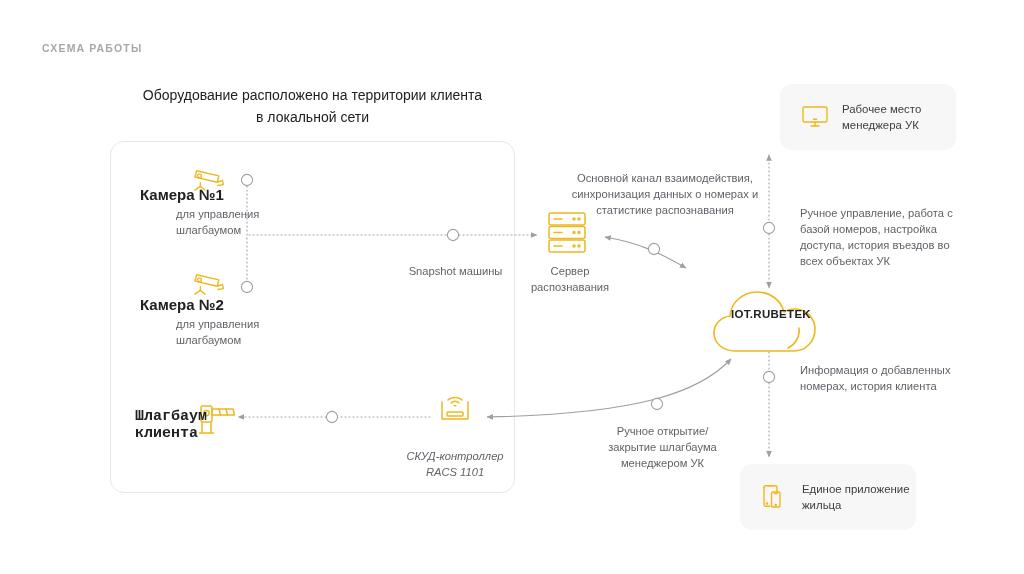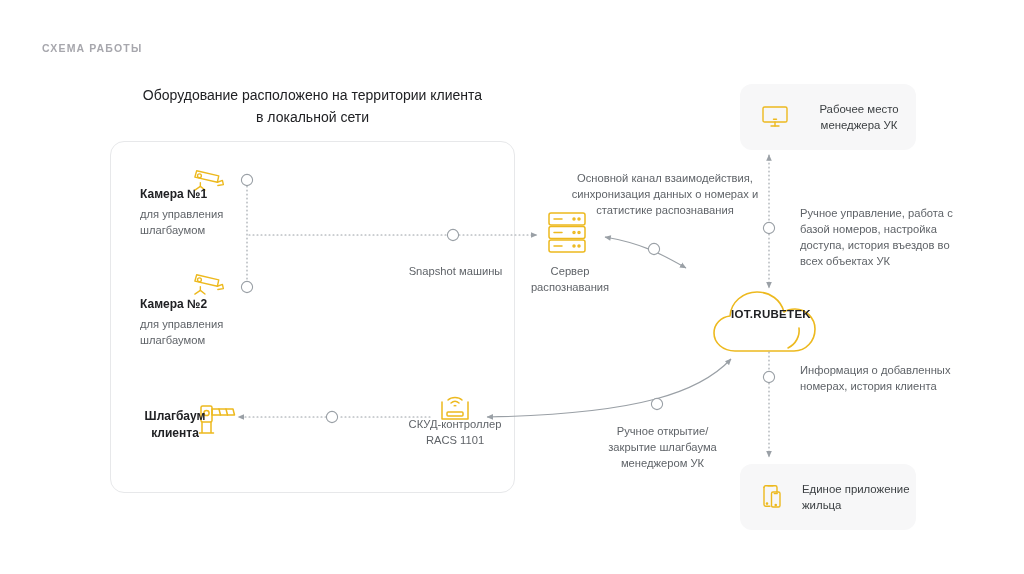--- a/index.html
+++ b/index.html
@@ -57,29 +57,30 @@
 
   
   .cap {
     font-size: 11.2px;
     line-height: 16px;
     color: #5f6368;
     text-align: center;
   }
   .cap-left { text-align: left; }
   .cap-strong {
-    font-size: 12px;
+    font-size: 15px;
     font-weight: 700;
     color: #202124;
     line-height: 17px;
   }
   .cap-sub {
     font-size: 11.2px;
     line-height: 16px;
     color: #5f6368;
+    margin-left: 36px;
   }
 
   
   .card {
     background: #f7f7f8;
     border-radius: 12px;
     display: flex;
     align-items: center;
     box-sizing: border-box;
   }
@@ -87,21 +88,21 @@
     flex: 0 0 auto;
     margin: 0 14px 0 22px;
     display: block;
   }
   .card .card-text {
     font-size: 11.4px;
     line-height: 16px;
     color: #3c4043;
   }
   #card-manager {
-    left: 740px; top: 84px; width: 176px; height: 66px; text-align: center;
+    left: 780px; top: 84px; width: 176px; height: 66px;
   }
   #card-app {
     left: 740px; top: 464px; width: 176px; height: 66px;
   }
 
   
   #wires {
     left: 0; top: 0;
     width: 1024px; height: 574px;
     pointer-events: none;
@@ -122,23 +123,23 @@
   
   #cam1-title  { left: 140px; top: 186px; width: 130px; }
   #cam1-sub    { left: 140px; top: 206px; width: 130px; }
   #cam2-title  { left: 140px; top: 296px; width: 130px; }
   #cam2-sub    { left: 140px; top: 316px; width: 130px; }
   #snapshot-cap{ left: 383px; top: 263px; width: 145px; }
   #server-cap  { left: 515px; top: 263px; width: 110px; }
   #mainchan-cap{ left: 570px; top: 170px; width: 190px; }
   #manualctl-cap{left: 800px; top: 205px; width: 160px; text-align: left; }
   #info-cap    { left: 800px; top: 362px; width: 160px; text-align: left; }
-  #barrier-cap { left: 135px; top: 408px; width: 80px; text-align: center; }
+  #barrier-cap { left: 135px; top: 408px; width: 80px; text-align: left; font-family: Liberation Mono, monospace; }
   #command-cap { left: 280px; top: 440px; width: 120px; }
-  #racs-cap    { left: 400px; top: 416px; width: 110px; }
+  #racs-cap    { left: 400px; top: 448px; width: 110px; font-style: italic; }
   #manualbar-cap{left: 595px; top: 423px; width: 135px; }
 </style>
 </head>
 <body>
 
 <div id="stage">
 
   <div class="abs" id="section-label">СХЕМА РАБОТЫ</div>
 
   <div class="abs" id="local-net-panel"></div>

